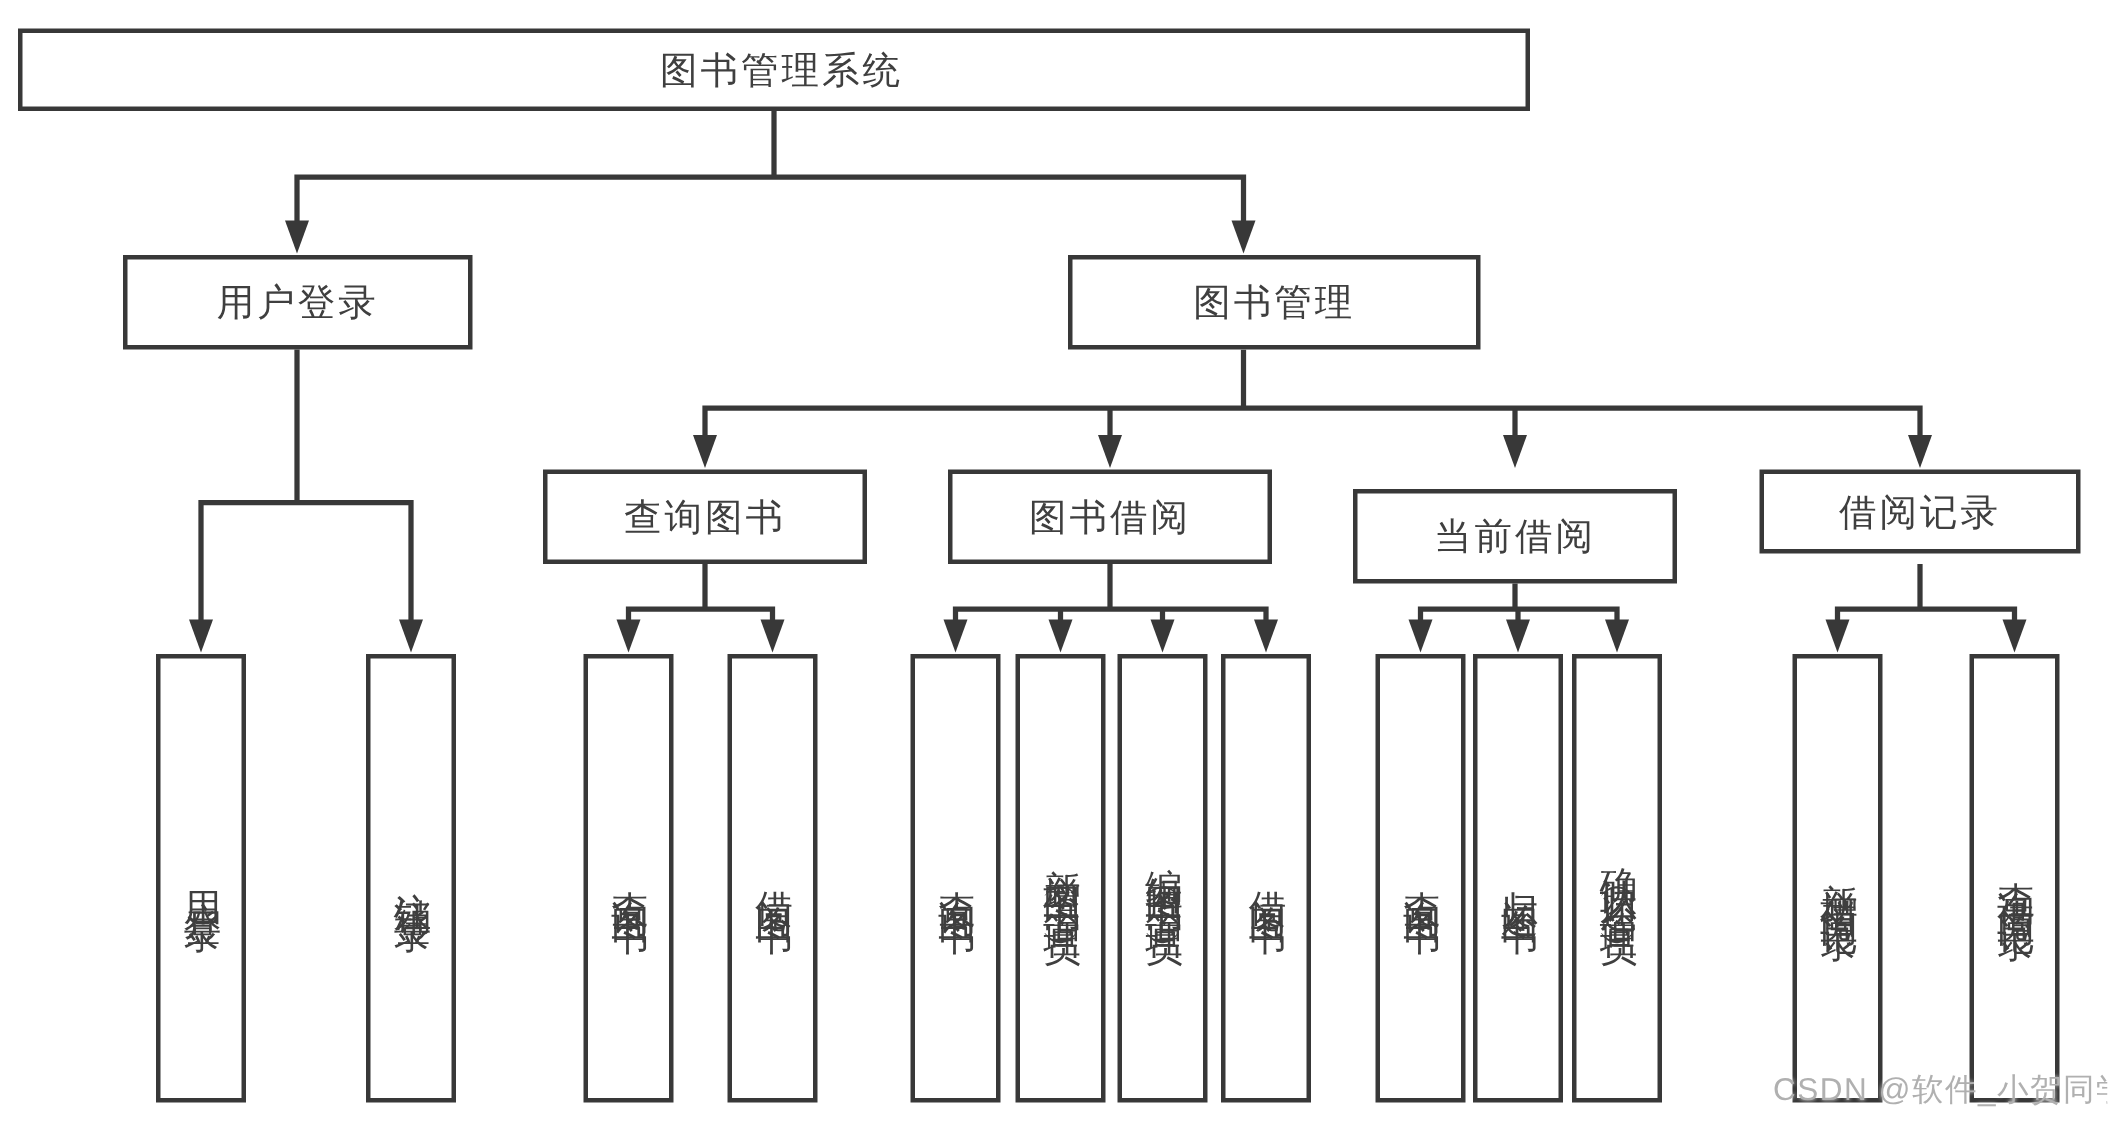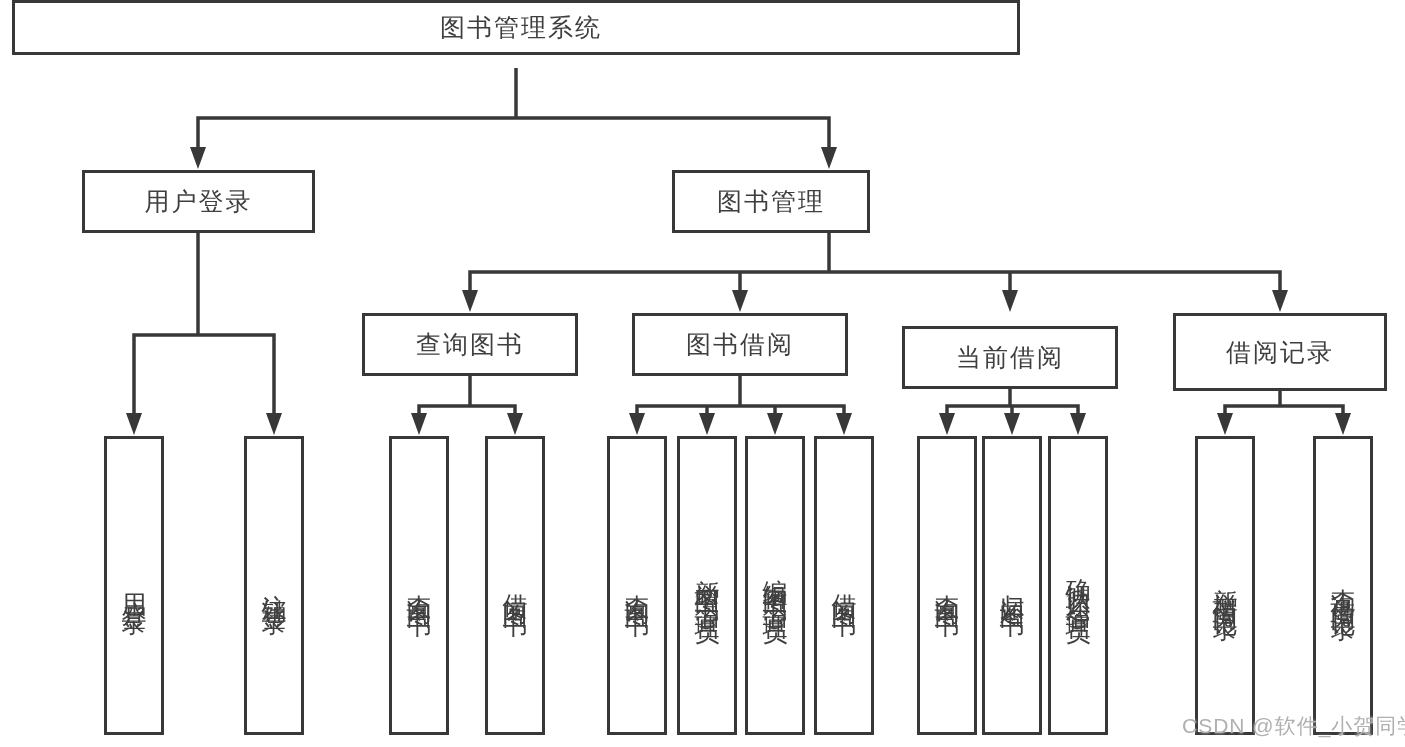--- a/index.html
+++ b/index.html
@@ -105,41 +105,41 @@
       <polygon points="767,413 783,413 775,435"></polygon>
       <polygon points="836,413 852,413 844,435"></polygon>
       <polygon points="939,413 955,413 947,435"></polygon>
       <polygon points="1004,413 1020,413 1012,435"></polygon>
       <polygon points="1070,413 1086,413 1078,435"></polygon>
       <polygon points="1217,413 1233,413 1225,435"></polygon>
       <polygon points="1335,413 1351,413 1343,435"></polygon>
     </g>
   </svg>
 
-  <div class="node" style="left:12px; top:0; width:1008px; height:55px;padding-left:10px;">
+  <div class="node" style="left:12px; top:19px; width:1008px; height:55px;padding-left:10px;">
     <span>图书管理系统</span>
   </div>
 
   <div class="node" style="left:82px; top:170px; width:233px; height:63px;">
     <span>用户登录</span>
   </div>
-  <div class="node" style="left:672px; top:170px; width:198px; height:63px;">
+  <div class="node" style="left:712px; top:170px; width:275px; height:63px;">
     <span>图书管理</span>
   </div>
 
   <div class="node" style="left:362px; top:313px; width:216px; height:63px;">
     <span>查询图书</span>
   </div>
   <div class="node" style="left:632px; top:313px; width:216px; height:63px;">
     <span>图书借阅</span>
   </div>
   <div class="node" style="left:902px; top:326px; width:216px; height:63px;">
     <span>当前借阅</span>
   </div>
-  <div class="node" style="left:1173px; top:313px; width:214px; height:78px;">
+  <div class="node" style="left:1173px; top:313px; width:214px; height:56px;">
     <span>借阅记录</span>
   </div>
 
   <div class="node leaf" style="left:104px;">
     <span>用户登录</span>
   </div>
   <div class="node leaf" style="left:244px;">
     <span>注销登录</span>
   </div>
 

